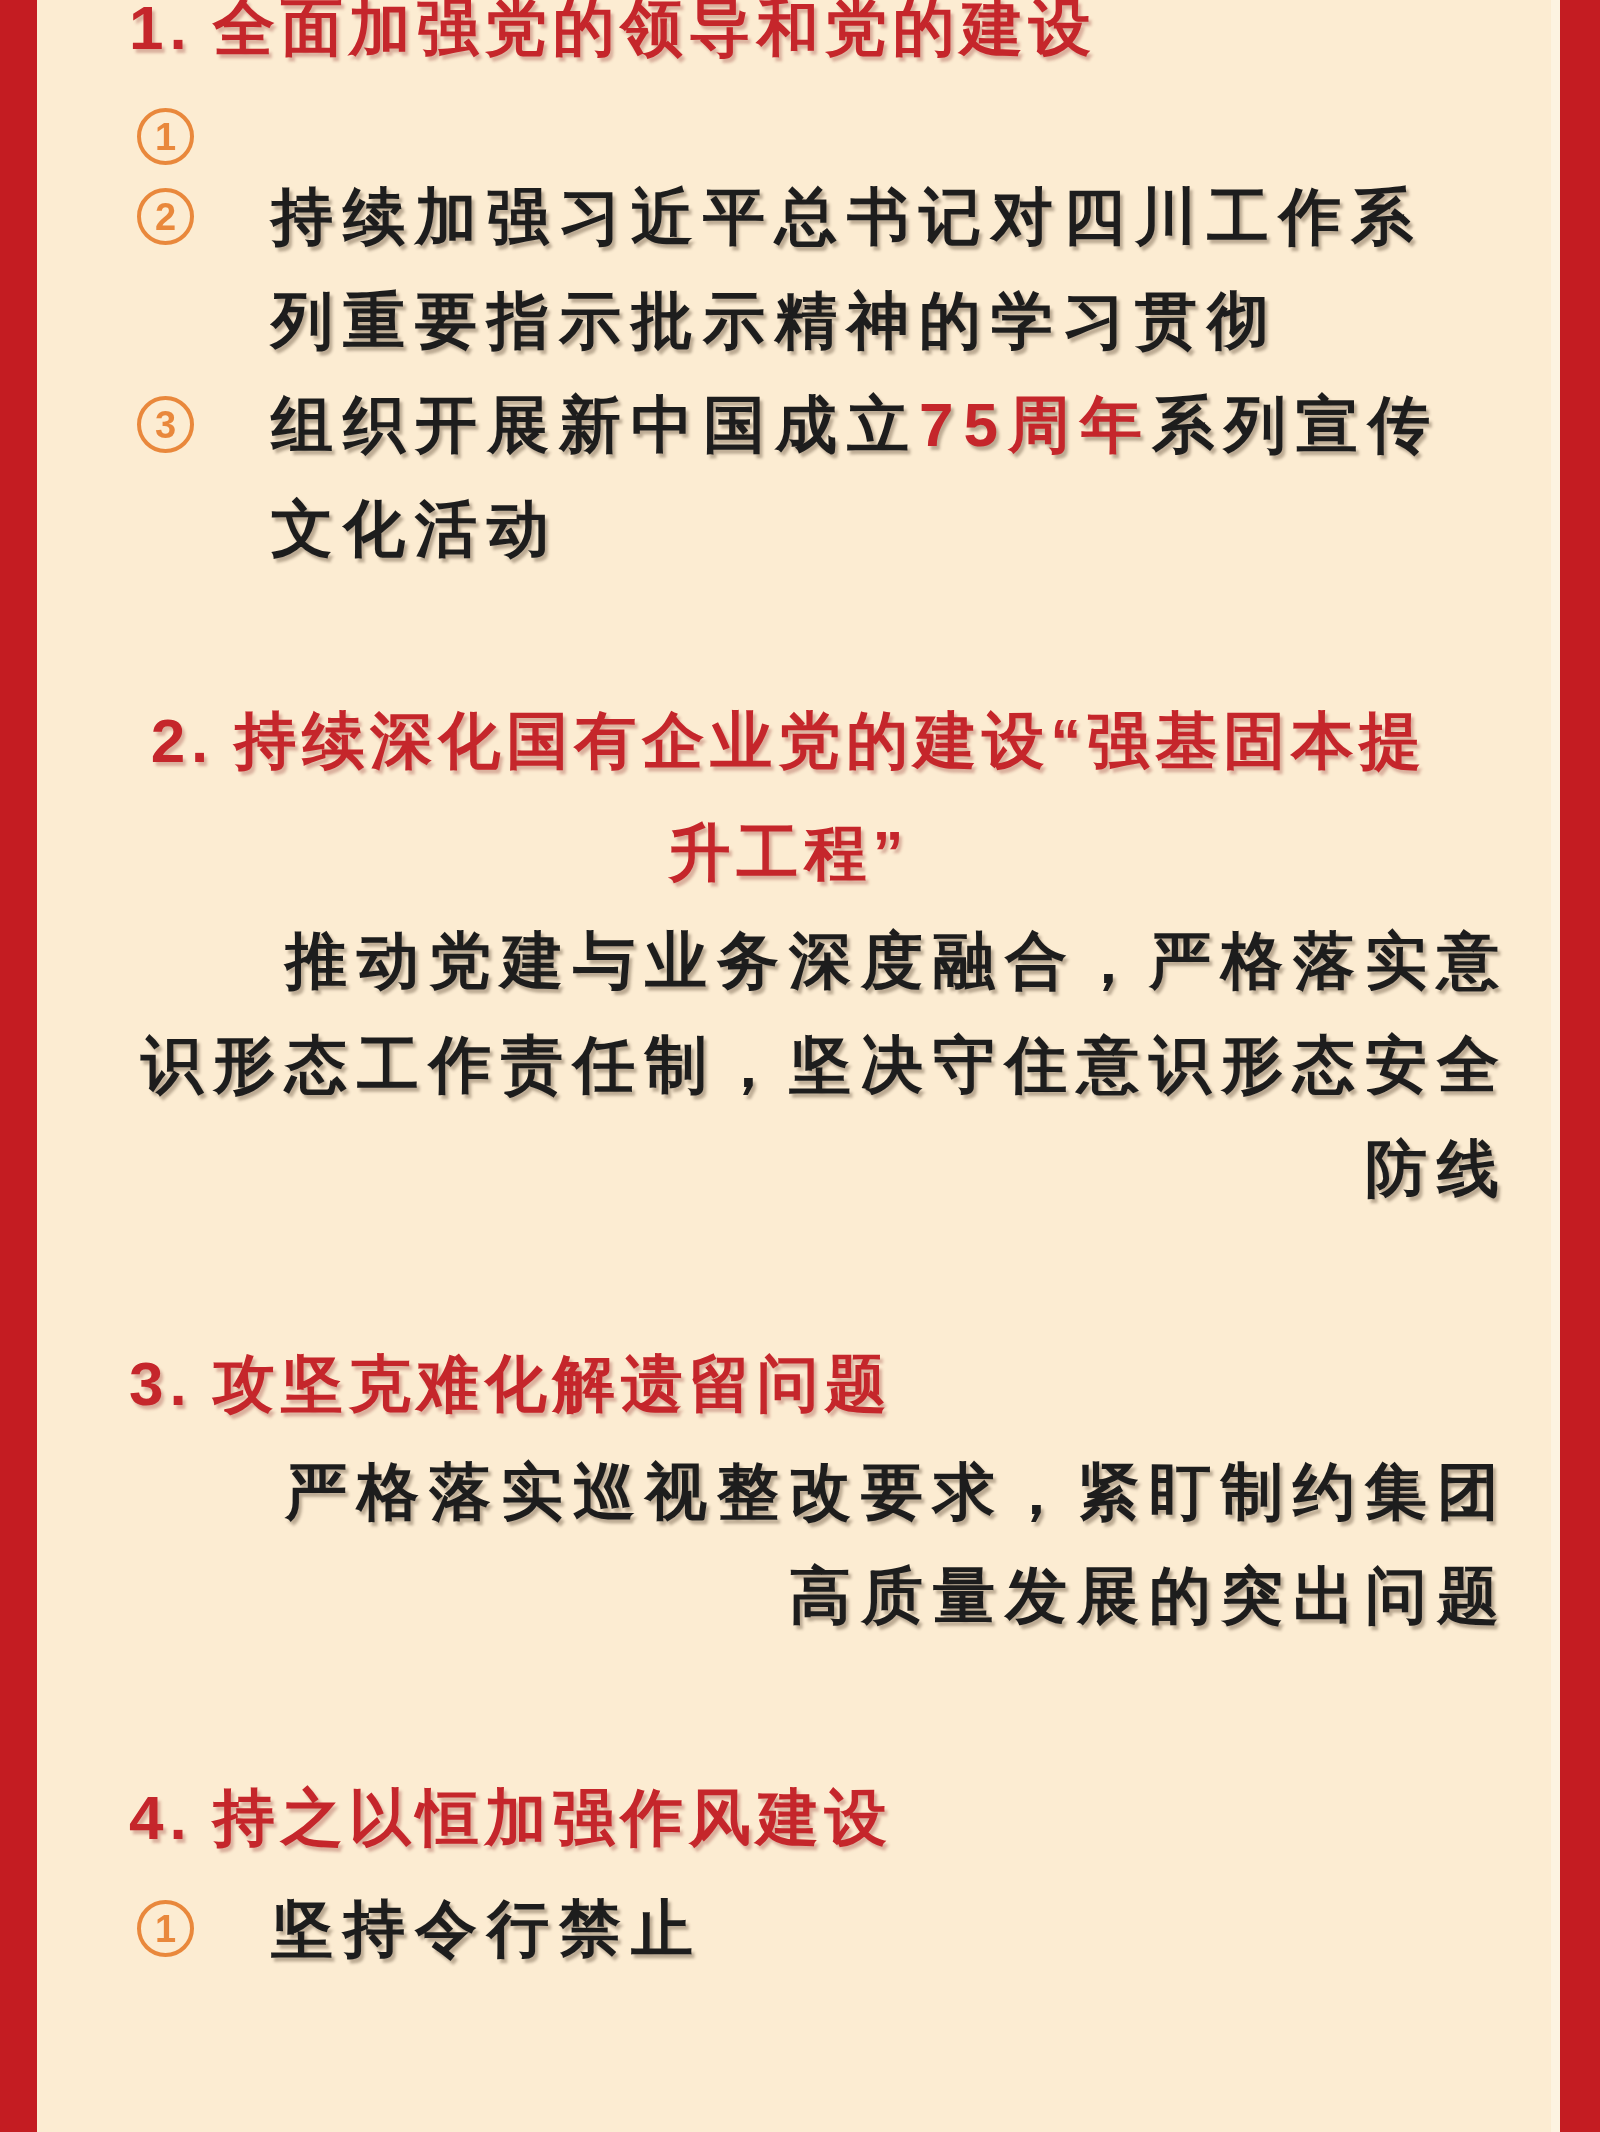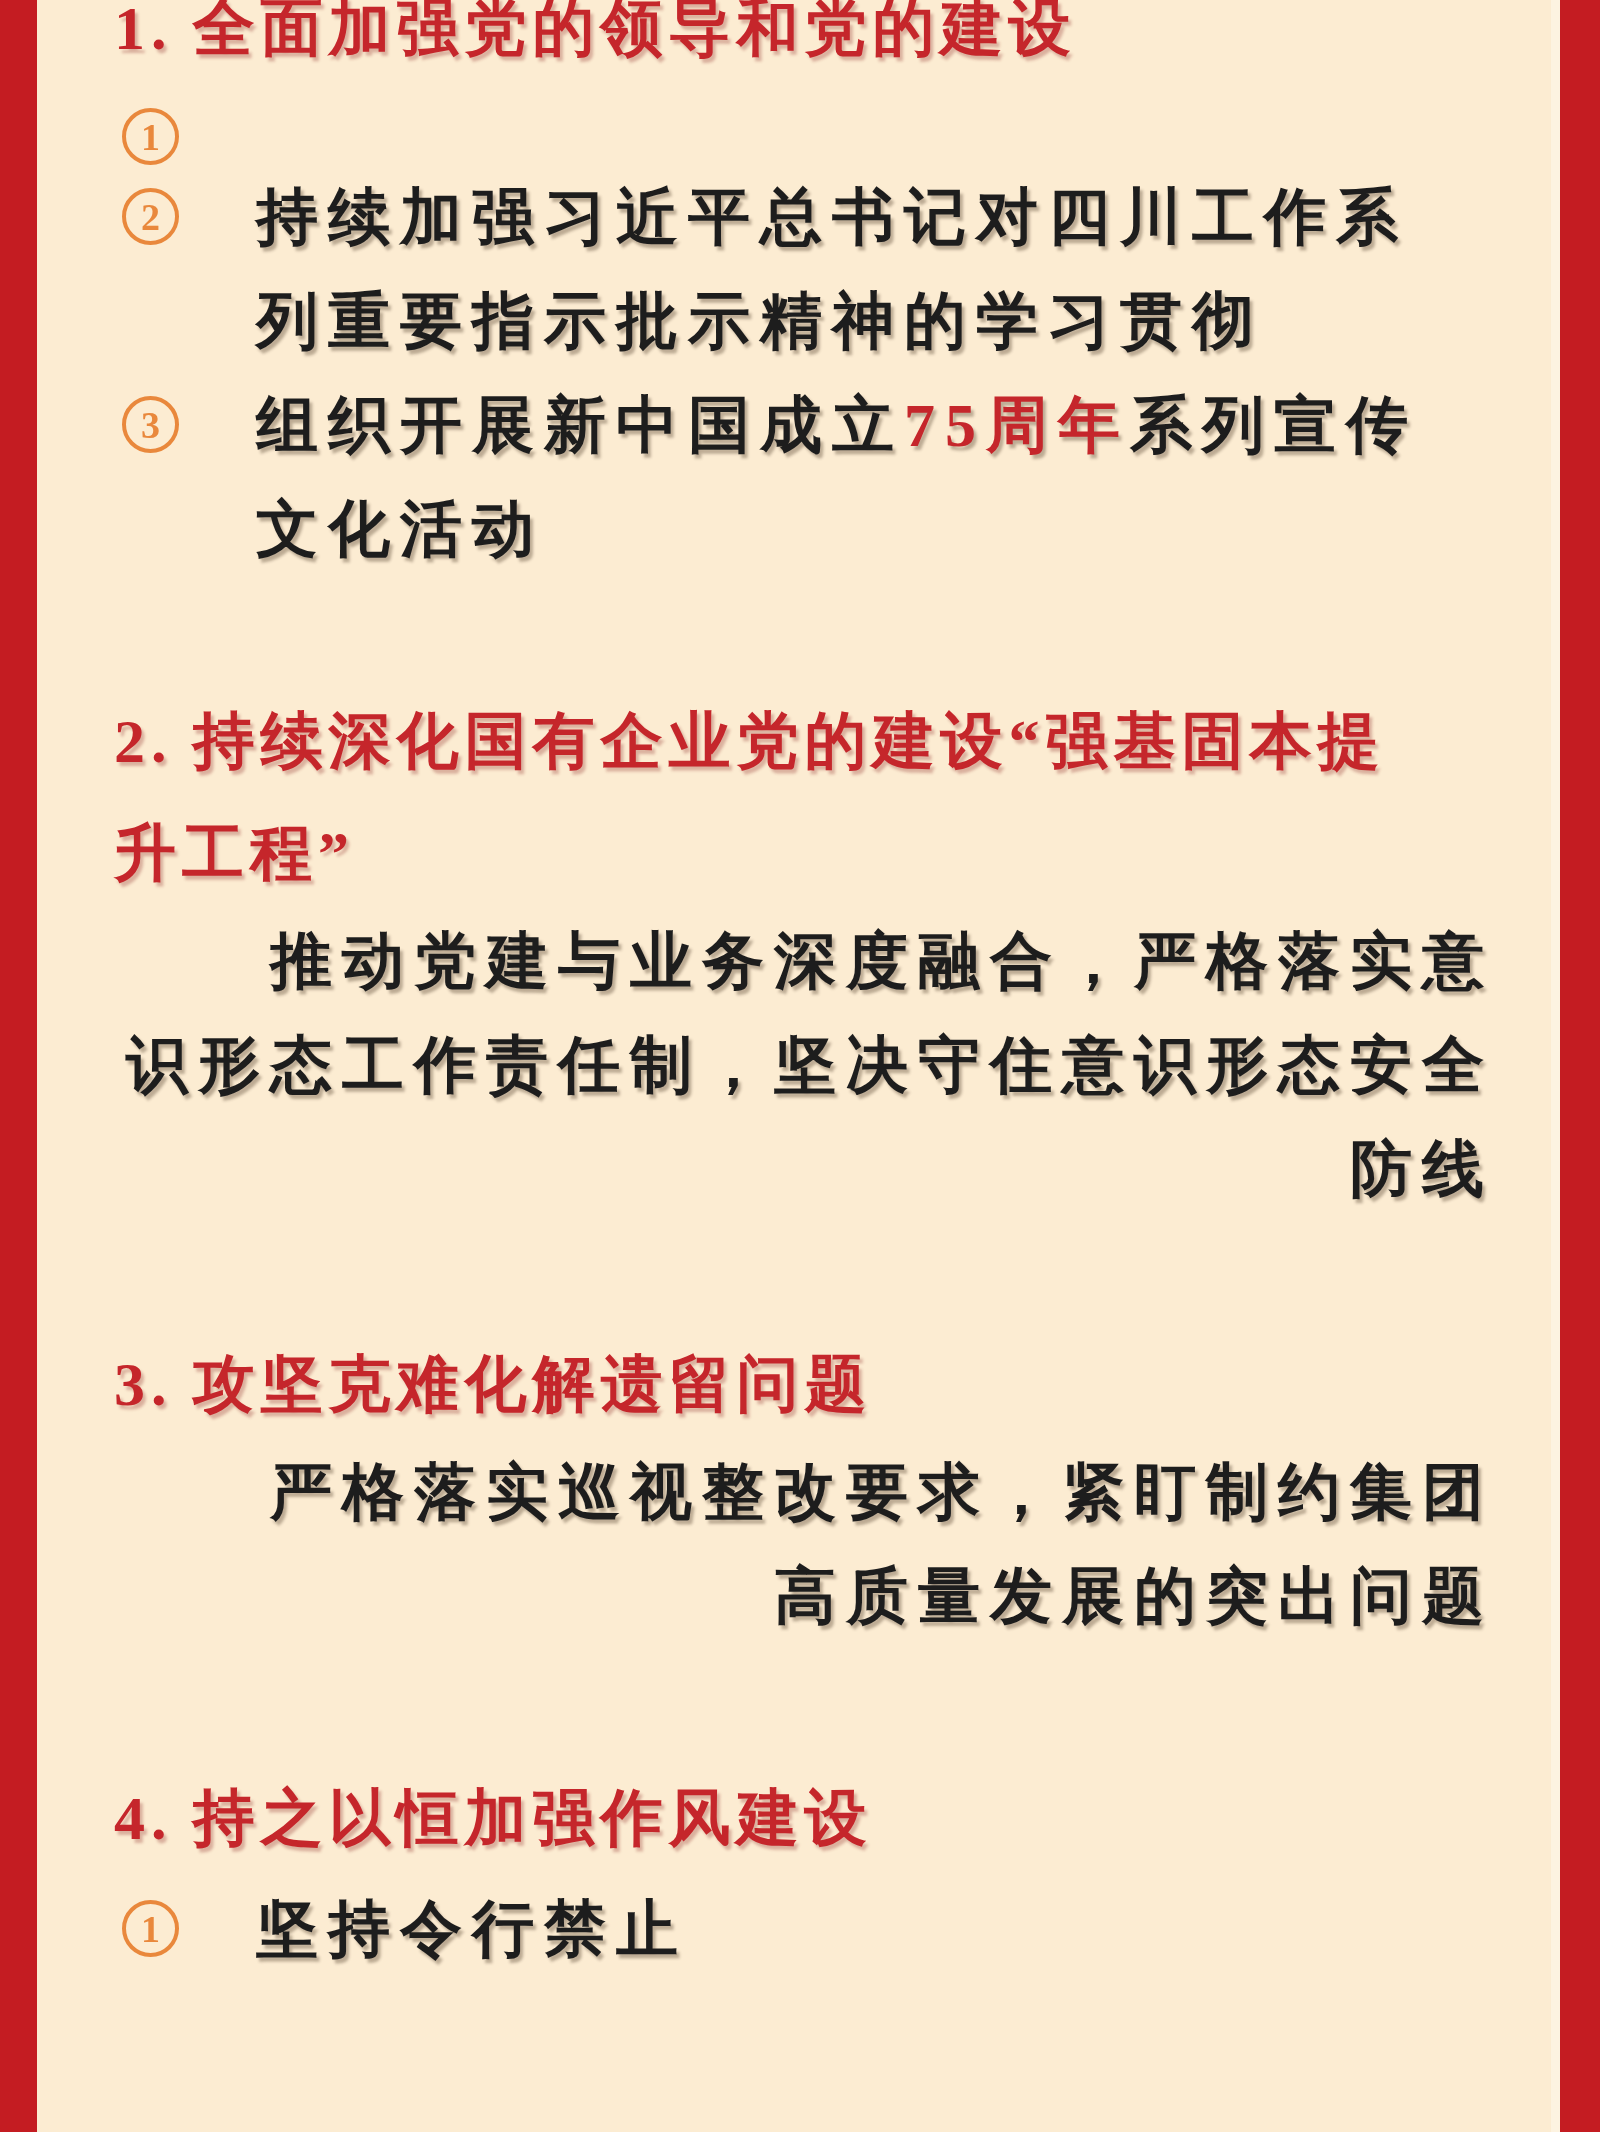--- a/index.html
+++ b/index.html
@@ -8,21 +8,21 @@
     background:#fcecd2;
     overflow:hidden;
     font-family:"Liberation Sans","DejaVu Sans",sans-serif;
     position:relative;
   }
   .accent-bar{position:absolute;top:0;bottom:0;}
   .accent-bar.left{left:0;width:37px;}
   .accent-bar.right{right:0;width:40px;}
   .accent-strip{position:absolute;top:0;bottom:0;right:40px;width:9px;}
   .content{
-    position:absolute;top:0;left:114px;width:1380px;font-family:Liberation Serif, serif;
+    position:absolute;top:0;left:129px;width:1380px;
   }
   .sec-title{
     font-size:62px;font-weight:700;letter-spacing:6px;
     line-height:112px;max-width:1320px;
     text-shadow:3px 4px 3px rgba(130,20,20,0.28);
   }
   .sec-title .num{margin-right:20px;}
   .sec1 .sec-title{margin-top:-28px;}
   .sec1 .items{margin-top:1px;}
   .sec2 .sec-title{margin-top:104px;}
@@ -74,21 +74,21 @@
         <div class="txt" style="color: rgb(29, 29, 29);">持续加强习近平总书记对四川工作系列重要指示批示精神的学习贯彻</div>
       </div>
       <div class="item">
         <div class="marker" style="color: rgb(233, 136, 60); border-color: rgb(233, 136, 60);">3</div>
         <div class="txt" style="color: rgb(29, 29, 29);"><span>组织开展新中国成立</span><span class="hl" style="color: rgb(197, 38, 43);">75周年</span><span>系列宣传文化活动</span></div>
       </div>
     </div>
   </section>
 
   <section class="sec2">
-    <div class="sec-title" style="color: rgb(197, 38, 43);">
+    <div class="sec-title" style="color: rgb(197, 38, 43); text-align: center;">
       <span class="num">2.</span><span>持续深化国有企业党的建设“强基固本提升工程”</span>
     </div>
     <div class="para" style="color: rgb(29, 29, 29);">推动党建与业务深度融合，严格落实意识形态工作责任制，坚决守住意识形态安全防线</div>
   </section>
 
   <section class="sec3">
     <div class="sec-title" style="color: rgb(197, 38, 43);">
       <span class="num">3.</span><span>攻坚克难化解遗留问题</span>
     </div>
     <div class="para" style="color: rgb(29, 29, 29);">严格落实巡视整改要求，紧盯制约集团高质量发展的突出问题</div>

